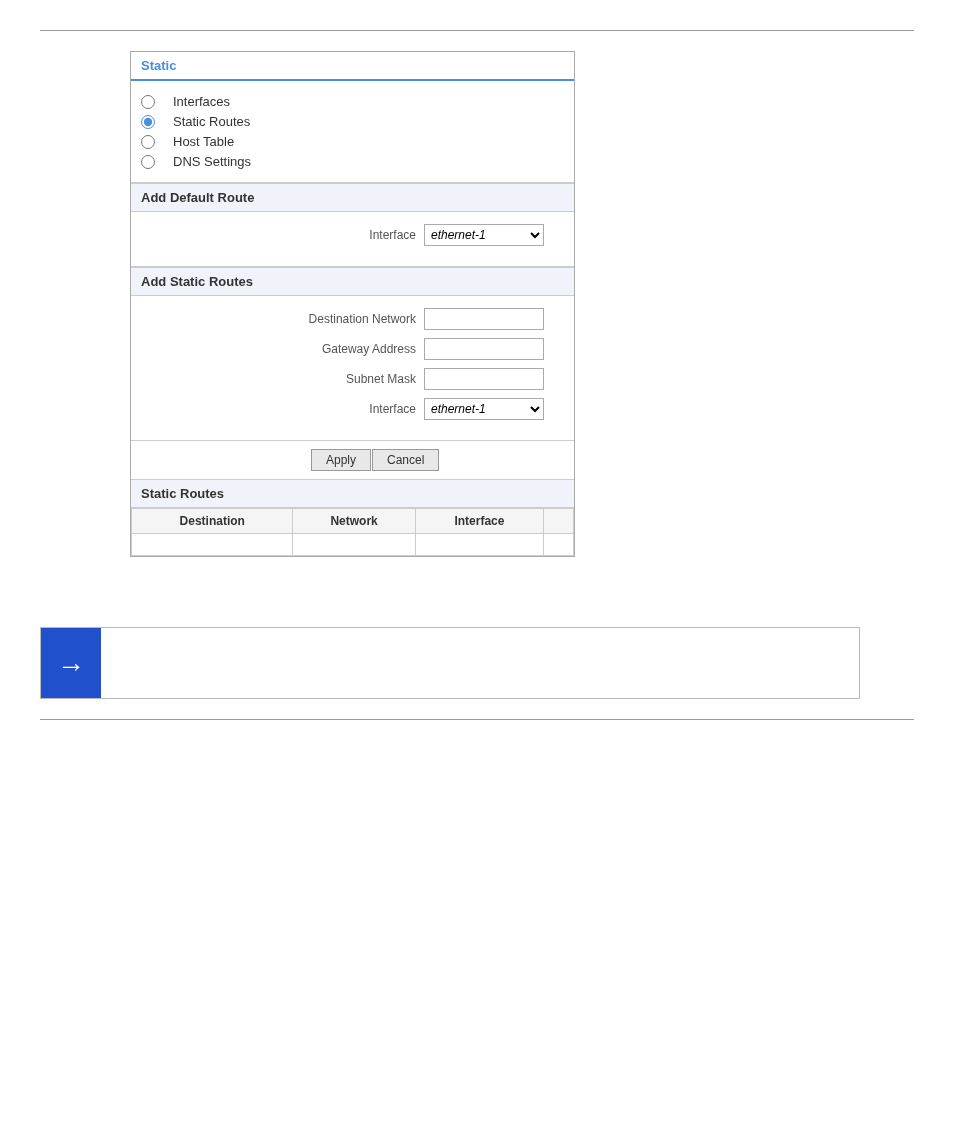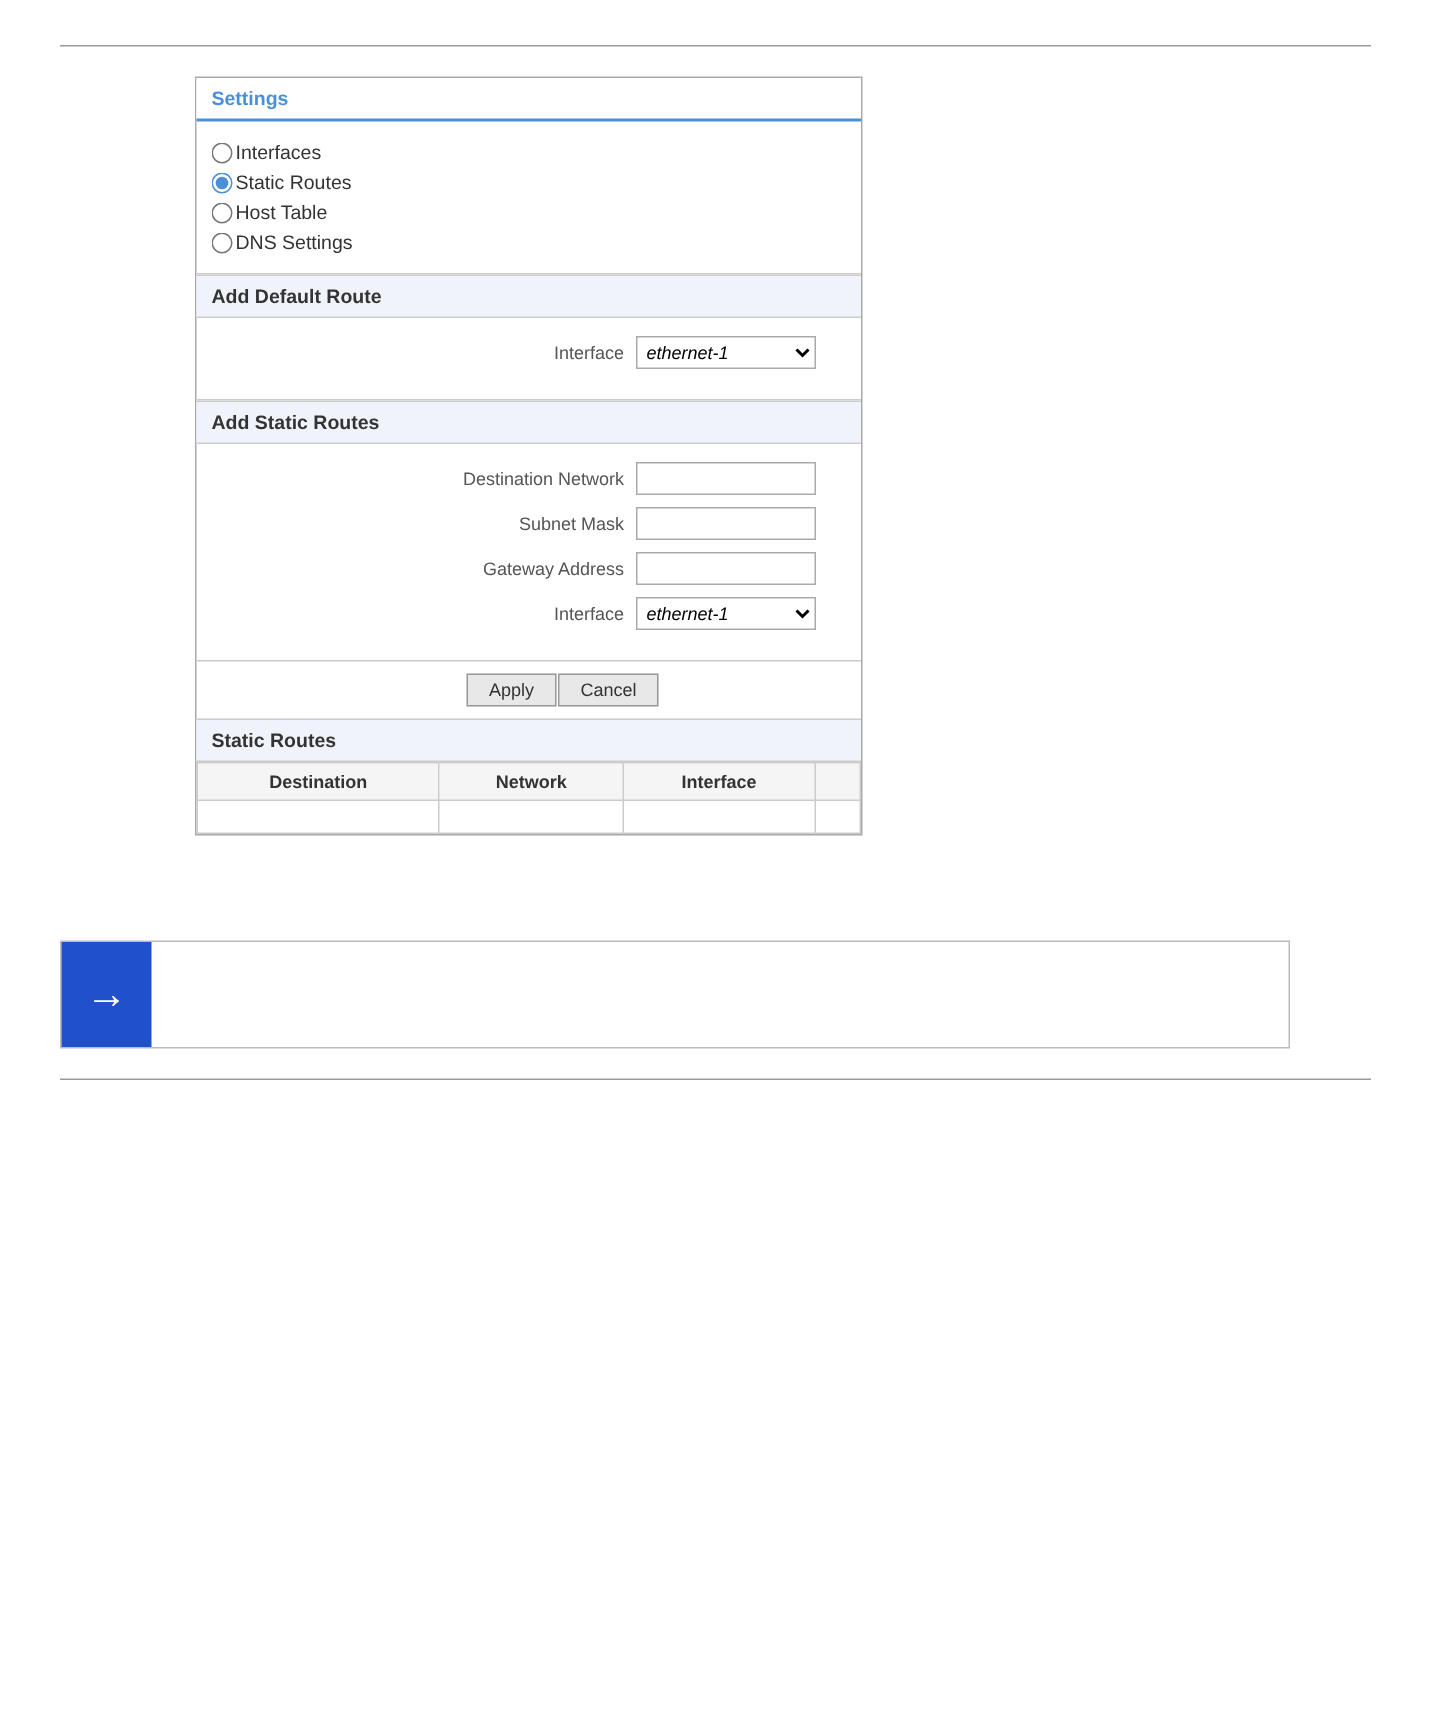--- a/index.html
+++ b/index.html
@@ -51,21 +51,21 @@
     }
 
     .network-nav {
       padding: 8px 10px;
       border-bottom: 1px solid #ccc;
     }
 
     .nav-item {
       display: flex;
       align-items: center;
-      gap: 2px;
+      gap: 18px;
       margin: 5px 0;
       cursor: pointer;
       color: #333;
       font-size: 13px;
     }
 
     .nav-item input[type="radio"] {
       accent-color: #4a90d9;
       width: 14px;
       height: 14px;
@@ -205,21 +205,21 @@
 
 <div class="page-wrapper">
 
   <div class="top-divider"></div>
 
   <div class="main-content">
 
     <div class="network-panel">
 
       <div class="network-panel-header">
-        <span>Settings</span>
+        <span>Static</span>
       </div>
 
       <div class="network-nav">
         <div class="nav-item">
           <input type="radio" name="network-nav" style="">
           <span>Interfaces</span>
         </div>
         <div class="nav-item">
           <input type="radio" name="network-nav" checked="" style="">
           <span>Static Routes</span>
@@ -252,25 +252,25 @@
       <div>
         <div class="section-header">
           <span>Add Static Routes</span>
         </div>
         <div class="form-section">
           <div class="form-row">
             <label class="form-label">Destination Network</label>
             <input type="text" class="form-input" value="" style="">
           </div>
           <div class="form-row">
+            <label class="form-label">Gateway Address</label>
+            <input type="text" class="form-input" value="" style="">
+          </div>
+          <div class="form-row">
             <label class="form-label">Subnet Mask</label>
-            <input type="text" class="form-input" value="" style="">
-          </div>
-          <div class="form-row">
-            <label class="form-label">Gateway Address</label>
             <input type="text" class="form-input" value="" style="">
           </div>
           <div class="form-row">
             <label class="form-label">Interface</label>
             <select class="form-select">
               <option>ethernet-1</option>
               <option>ethernet-2</option>
             </select>
           </div>
         </div>

